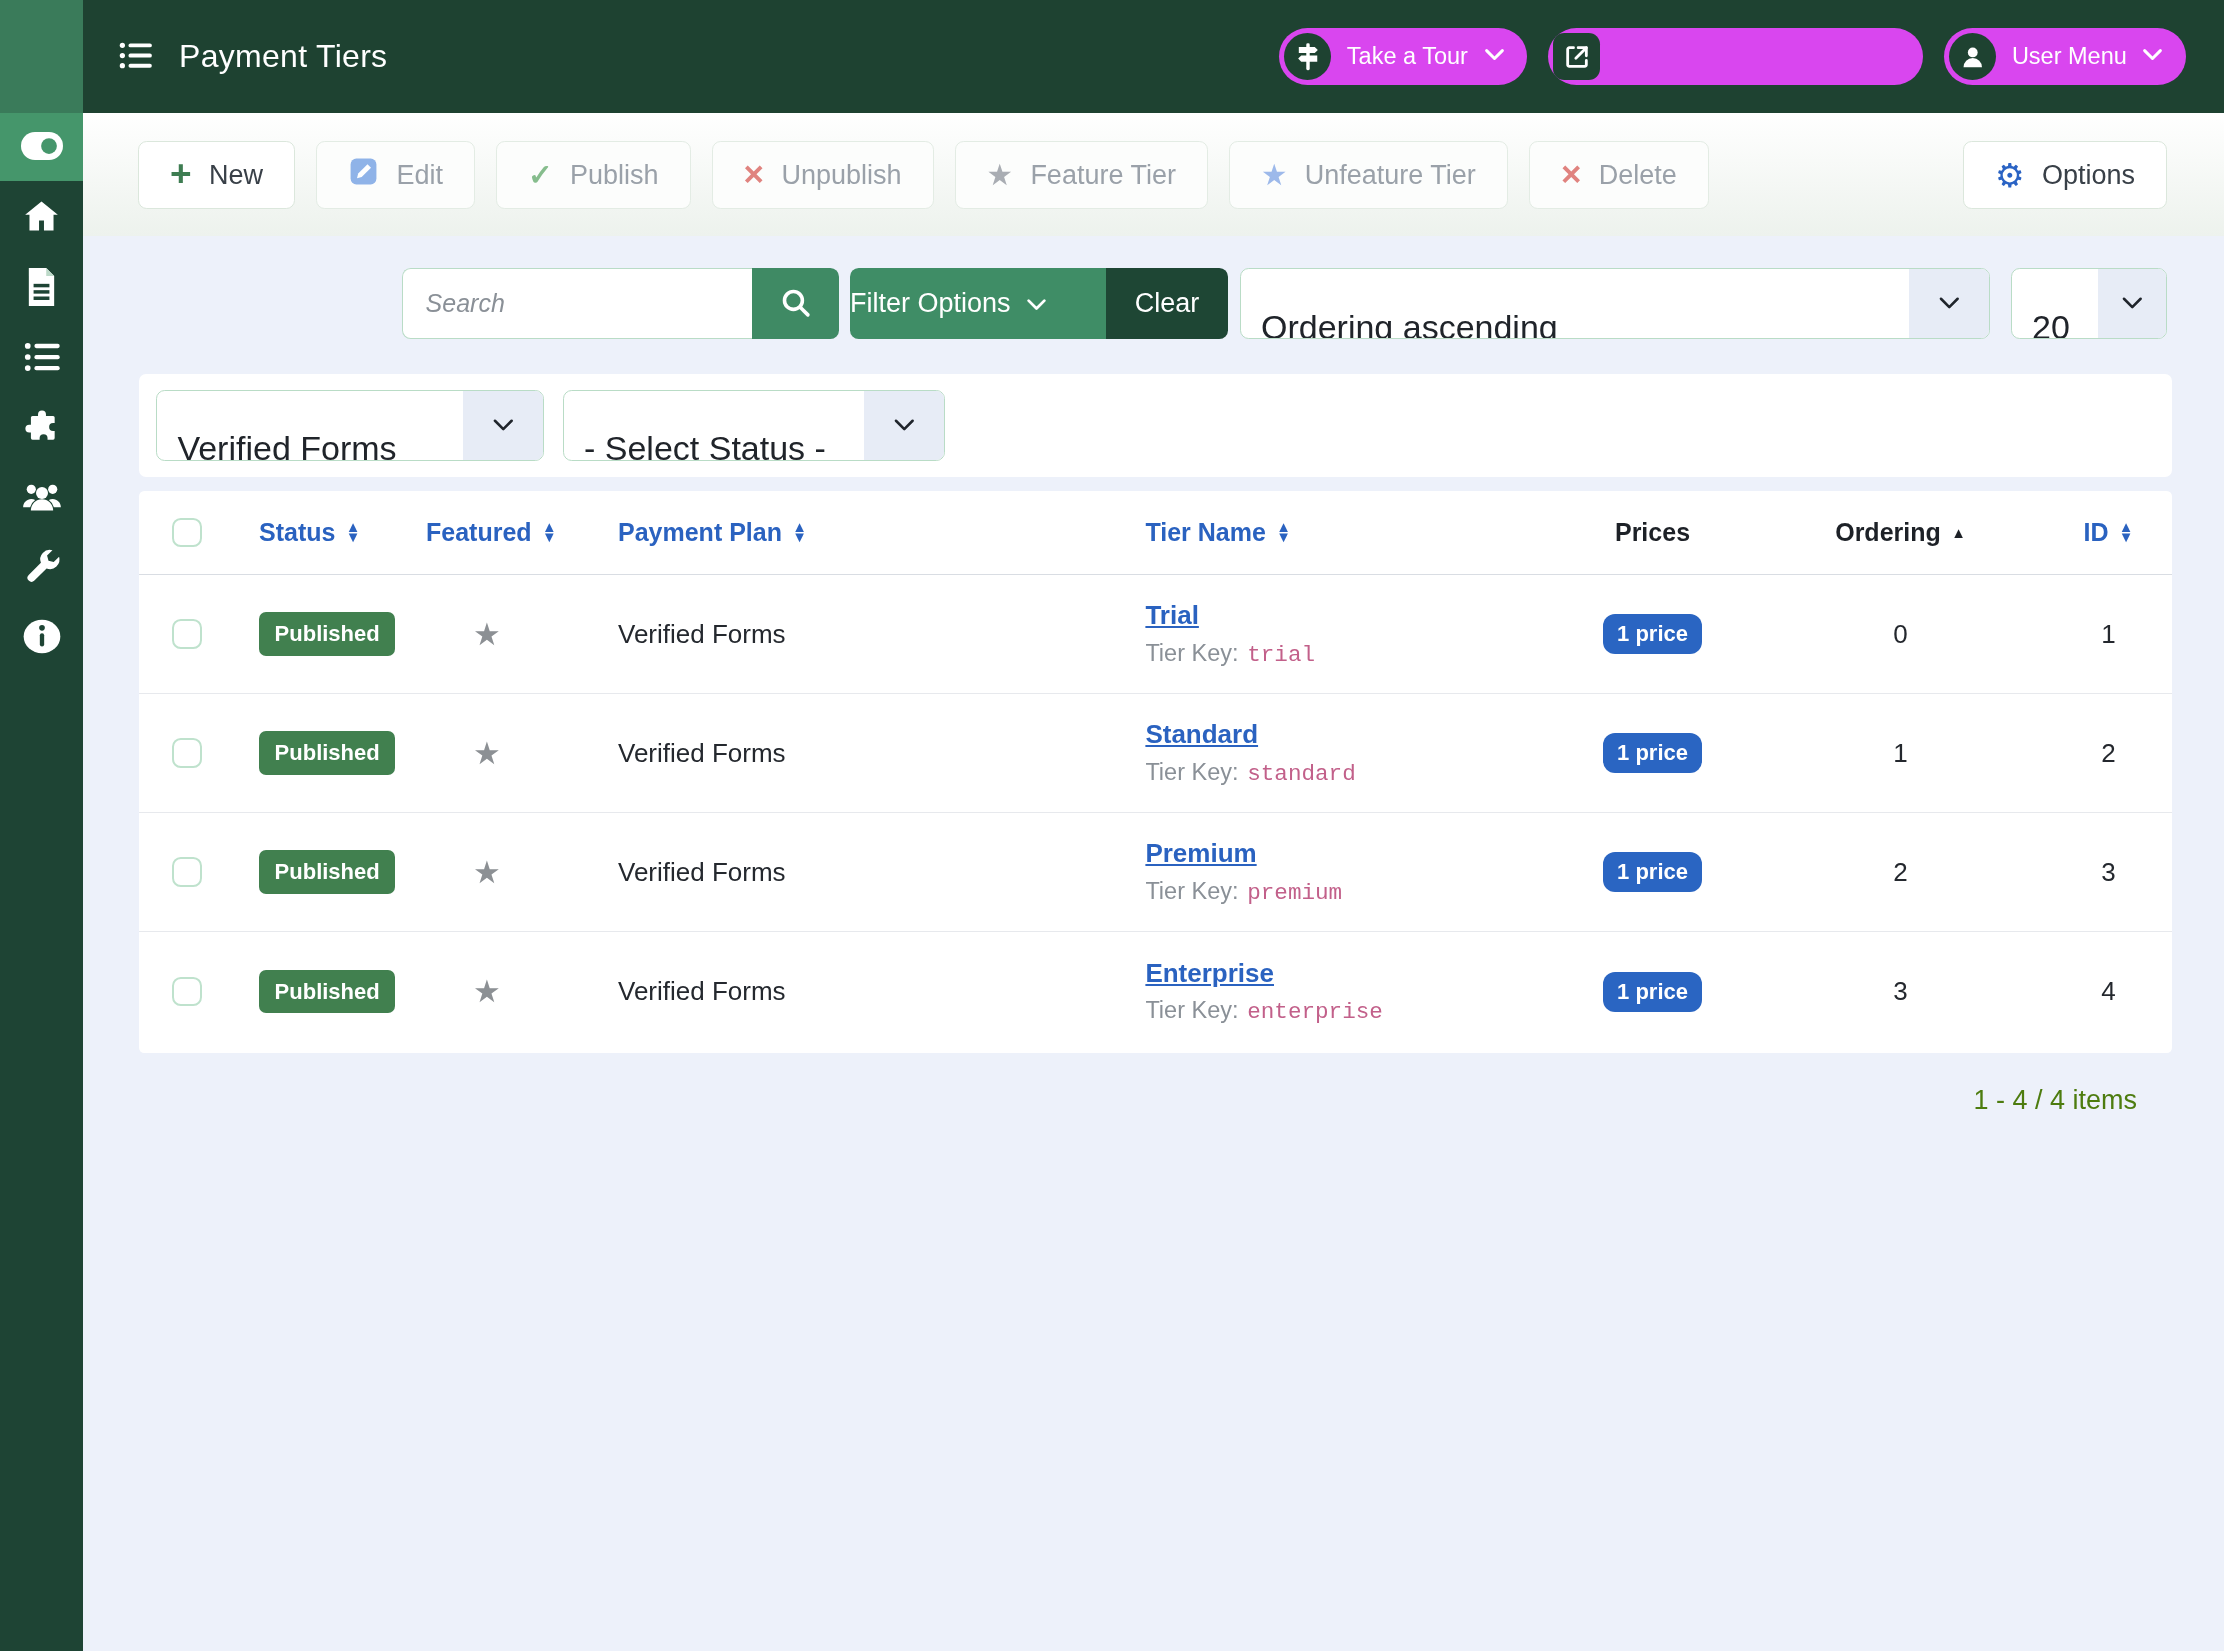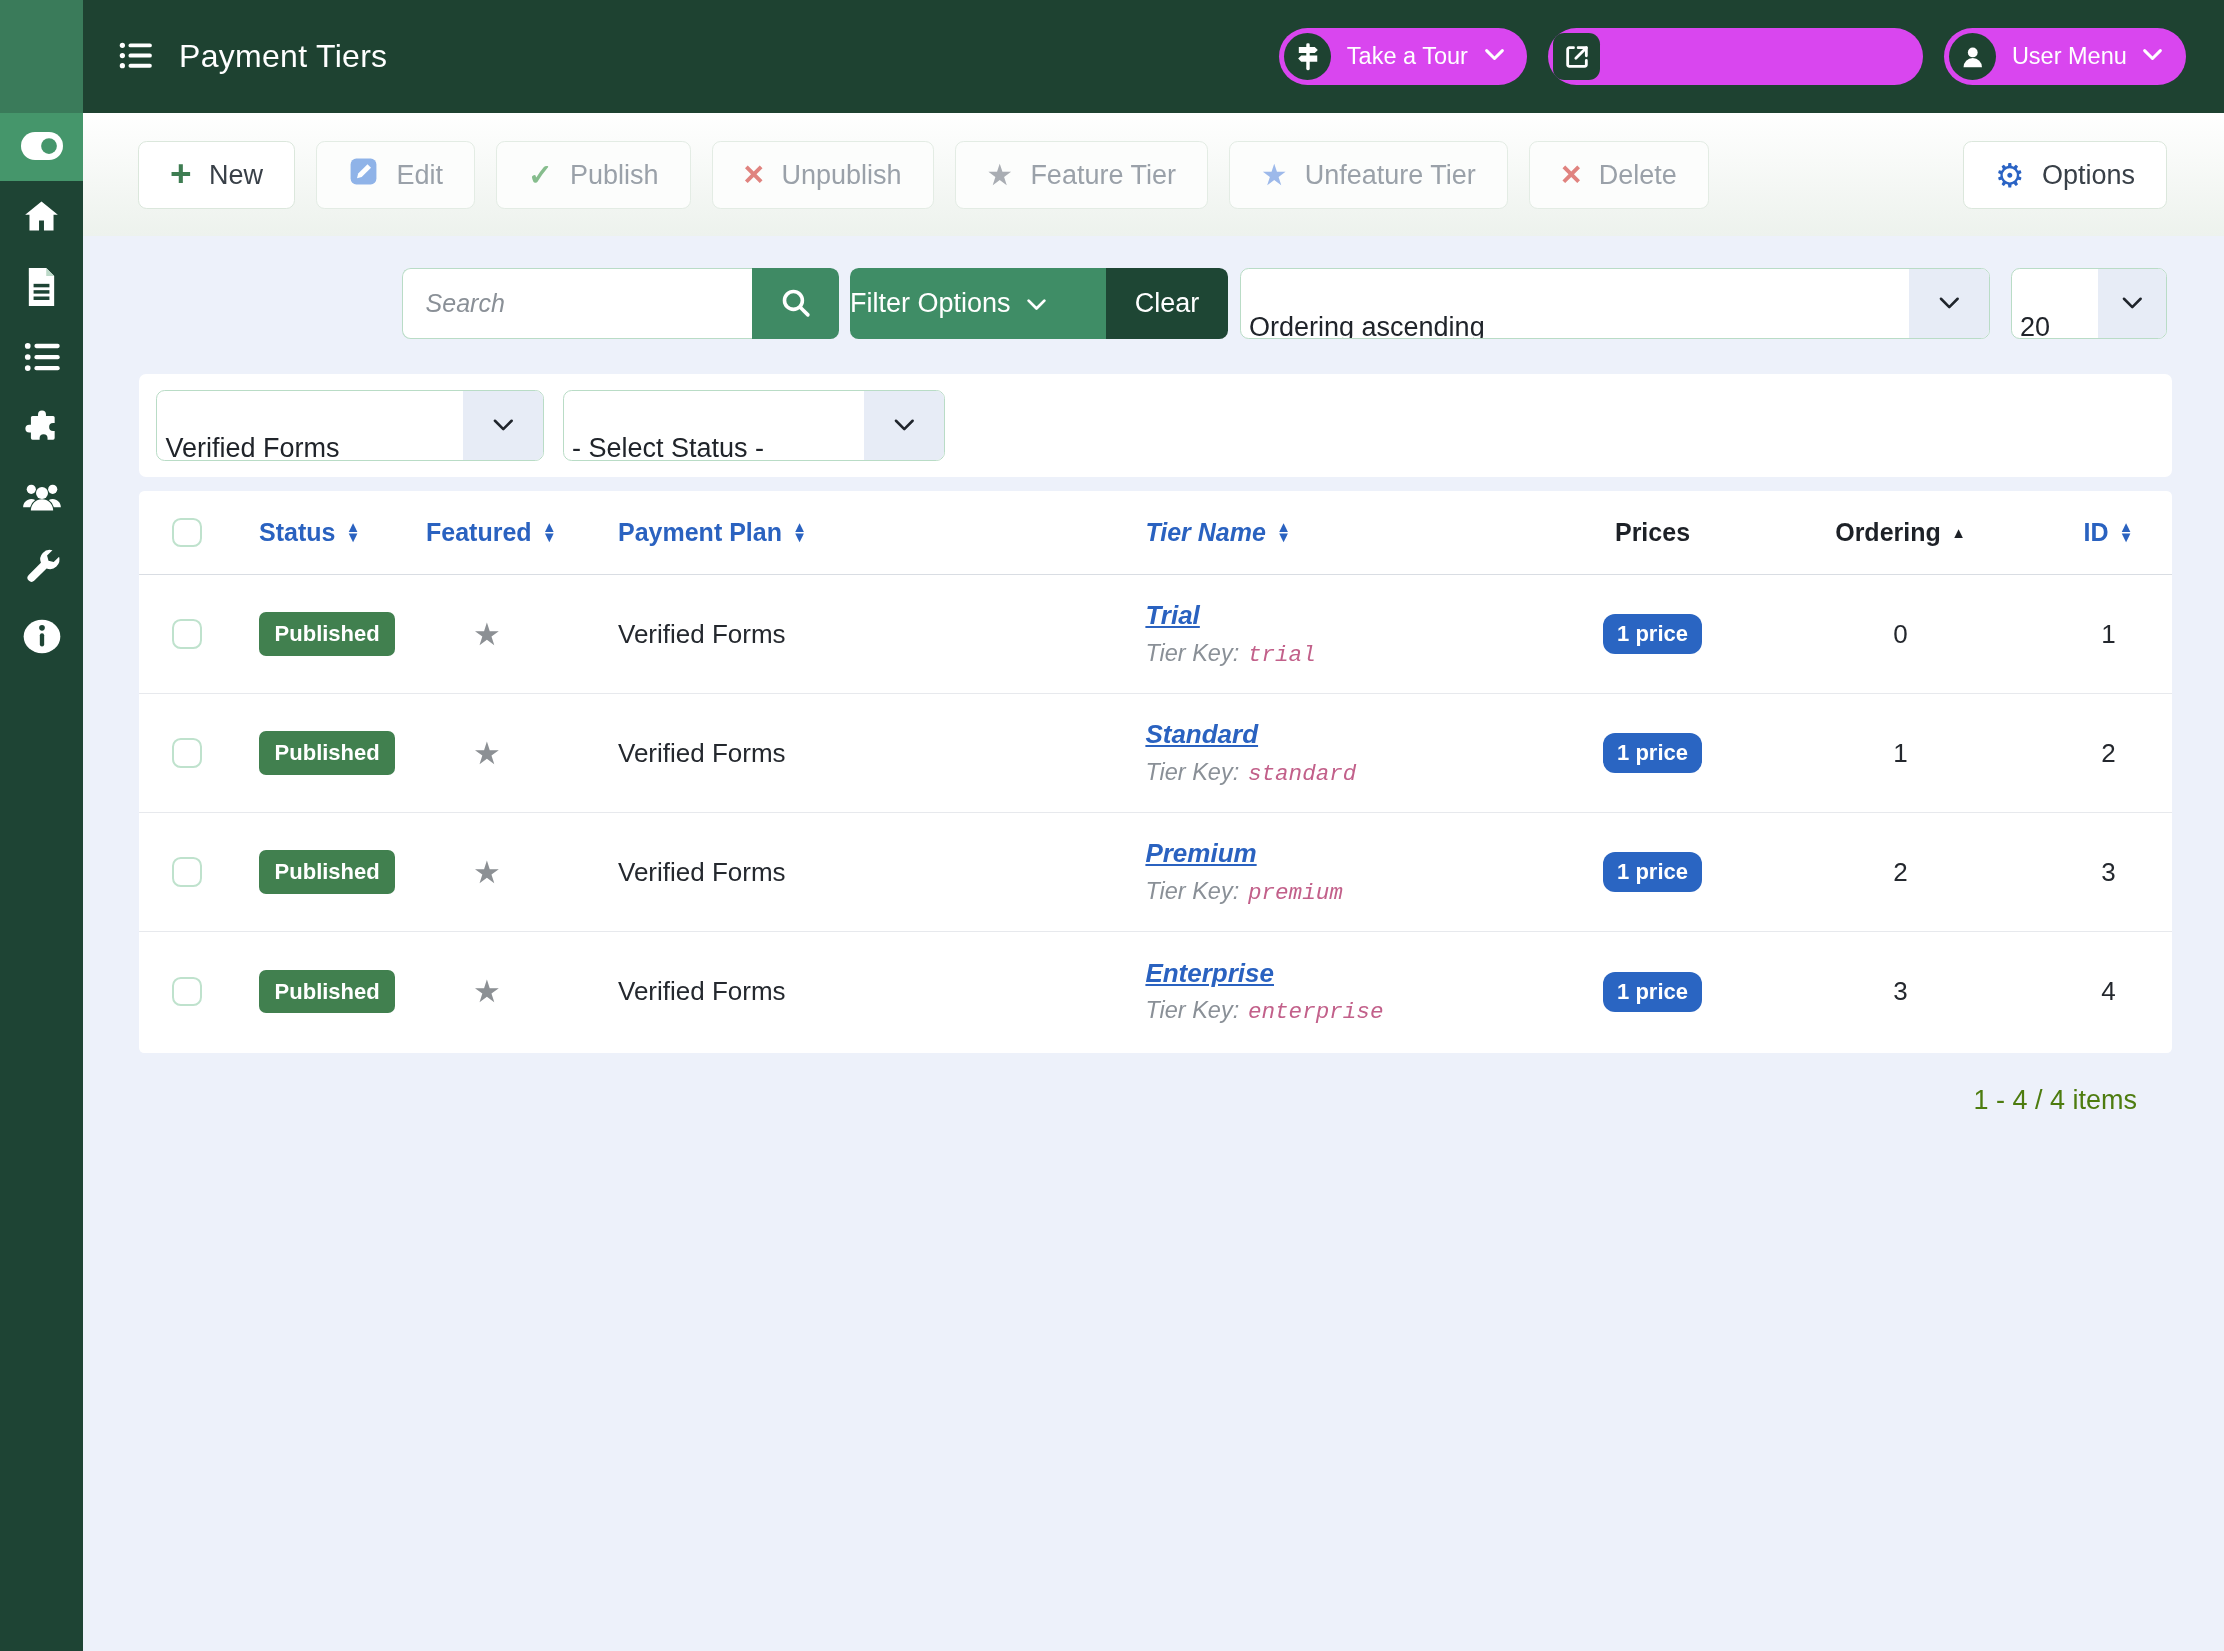--- a/index.html
+++ b/index.html
@@ -56,21 +56,21 @@
   .search-btn { width:87px; background:#3f8a64; border-radius:0 8.7px 8.7px 0;
     display:flex; align-items:center; justify-content:center; cursor:pointer; }
   .filter-btns { position:absolute; left:850px; top:268px; height:71px; display:flex; }
   .filter-options-btn { width:256px; background:#3f8d66; color:#fff; font-size:27px;
     display:flex; align-items:center; gap:15.6px;
     border-radius:8.7px 0 0 8.7px; cursor:pointer; }
   .clear-btn { width:122px; background:#1e4634; color:#fff; font-size:27px;
     display:flex; align-items:center; justify-content:center; border-radius:0 8.7px 8.7px 0; cursor:pointer; }
   .select { position:absolute; height:71px; background:#fff; border:1.7px solid #b9dcc6; border-radius:8.7px;
     display:flex; align-items:center; cursor:pointer; overflow:hidden; }
-  .sel-text { font-size:27px; color:#20242a; padding-left:8px; flex:1; white-space:nowrap;margin-top:47px; }
+  .sel-text { font-size:34px; color:#20242a; padding-left:20px; flex:1; white-space:nowrap;margin-top:47px; }
   .sel-cap { width:80px; align-self:stretch; background:#e7ecf6;
     display:flex; align-items:center; justify-content:center; flex:0 0 auto; }
   #ordering-select { left:1240px; top:268px; width:750px; }
   #pagesize-select { left:2011px; top:268px; width:156px; }
   #pagesize-select .sel-cap { width:68px; }
   
   .select-panel { position:absolute; left:139px; top:374px; width:2033px; height:103px;
     background:#ffffff; border-radius:7px; }
   #plan-select { left:17.4px; top:15.6px; width:388px; }
   #status-select { left:424px; top:15.6px; width:382px; }
@@ -82,21 +82,21 @@
   .thead { height:84px; border-bottom:1.7px solid #d9dde3; }
   .trow { height:119px; border-bottom:1.7px solid #e7e9ed; }
   .trow:last-child { border-bottom:none; }
   .cell-cb { display:flex; justify-content:center; }
   .checkbox { width:29.5px; height:29.5px; border:2.6px solid #bfe2cd; border-radius:8.7px; background:#fff; cursor:pointer; }
   .hc { display:flex; align-items:center; gap:10.4px; font-weight:700; font-size:25px; white-space:nowrap; }
   .hc.sortable { color:#2a62c0; cursor:pointer; }
   .hc.plain { color:#1d2127; }
   .pad-status { padding-left:24px; }
   .pad-plan { padding-left:70px; }
-  .pad-tier { padding-left:10.4px;font-style:italic; }
+  .pad-tier { padding-left:10.4px; }
   .center { justify-content:center; display:flex; }
   .sort-stack { display:flex; flex-direction:column; font-size:14.8px; line-height:.62; color:#2a62c0; }
   .sort-asc-active { font-size:14.8px; color:#1d2127; }
   .badge-published { display:inline-block; background:#41804f; color:#fff; font-weight:700;
     font-size:22px; padding:8.7px 15.6px; border-radius:7px; cursor:pointer; }
   .row-star { font-size:31px; color:#8c9094; text-align:center; cursor:pointer; }
   .plan-text { font-size:26px; color:#24282e; }
   .tier-cell { display:flex; flex-direction:column; gap:8.7px; align-items:flex-start; }
   .tier-link { font-size:26px; font-weight:700; color:#2a62c0; text-decoration:underline; cursor:pointer; }
   .tier-key-line { display:flex; gap:8.7px; align-items:baseline; }

